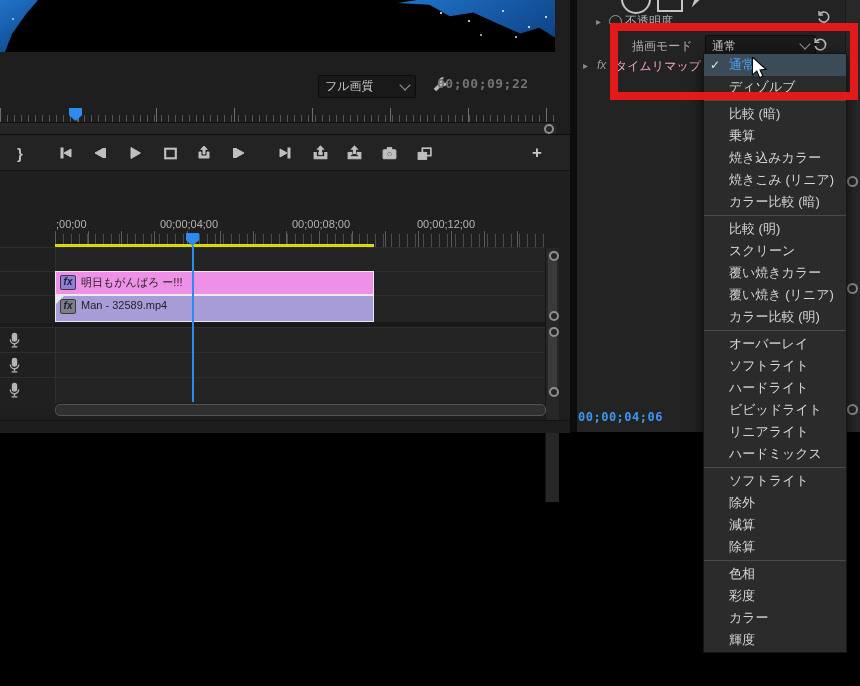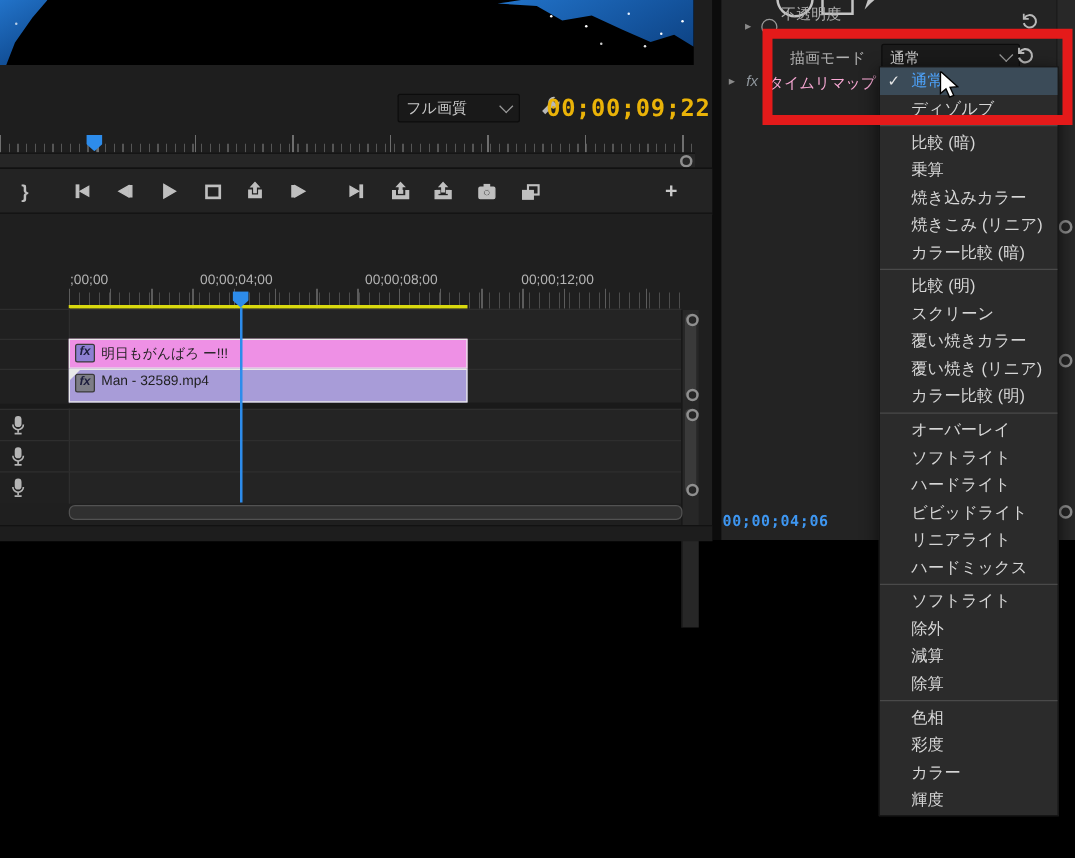--- a/index.html
+++ b/index.html
@@ -10,21 +10,21 @@
   .icon-svg{display:block;}
   
   #monitor-panel{left:0;top:0;width:570px;height:172px;background:#1e1e1e;}
   #preview{left:0;top:0;width:555px;height:52px;background:#000;overflow:hidden;}
   .sky{background:linear-gradient(150deg,#2273c9 0%,#14549e 60%,#0c3f7e 100%);}
   .star{width:2px;height:2px;border-radius:50%;background:#fff;}
   #quality-select{left:318px;top:75px;width:84px;height:21px;background:#191919;border:1px solid #0c0c0c;
     border-radius:2px;display:flex;align-items:center;justify-content:space-between;padding:0 6px;font-size:12px;}
   .chev{width:7px;height:7px;border-right:1.6px solid #9a9a9a;border-bottom:1.6px solid #9a9a9a;
     transform:rotate(45deg);margin-top:-4px;}
-  #main-timecode{left:437px;top:76px;font-size:19px;color:#eab308;}
+  #main-timecode{left:437px;top:76px;font-size:13px;color:#737373;}
   .ruler-ticks-small{background:repeating-linear-gradient(to right,#555 0 1px,transparent 1px 7px);}
   .ruler-ticks-big{background:repeating-linear-gradient(to right,#6e6e6e 0 1px,transparent 1px 78px);}
   #monitor-scroll{left:0;top:122px;width:556px;height:11px;background:#262626;border-top:1px solid #101010;}
   .ring{border:2px solid #8f8f8f;border-radius:50%;background:#262626;}
   .playhead-cap{width:13px;height:13px;background:#2d8ceb;
     clip-path:polygon(0 0,100% 0,100% 55%,50% 100%,0 55%);}
   
   #transport{left:0;top:134px;width:570px;height:35px;background:#232323;border-top:1px solid #0d0d0d;border-bottom:2px solid #121212;}
   .tbtn{position:absolute;top:7px;width:24px;height:22px;display:flex;align-items:center;justify-content:center;color:#bfbfbf;}
   .tbtn svg{fill:#bfbfbf;stroke:#bfbfbf;}
@@ -257,21 +257,21 @@
     <div class="abs" style="left:44px;top:-16px;width:26px;height:26px;border:2px solid #c4c4c4;border-radius:50%;"></div>
     <div class="abs" style="left:80px;top:-14px;width:22px;height:22px;border:2px solid #c4c4c4;"></div>
     <div class="abs" style="left:112px;top:-12px;">
       <svg class="icon-svg" width="20" height="22" viewBox="0 0 16 18">
           <path d="M2 16l2-6L12 1l3 3-9 8z" fill="#c4c4c4"></path>
         </svg>
     </div>
 
     <div class="abs ec-chevron" style="left:19px;top:16px;">▸</div>
     <div class="abs" style="left:32px;top:15px;width:11px;height:11px;border:1.5px solid #9a9a9a;border-radius:50%;"></div>
-    <div class="abs ec-label" style="left:48px;top:3px;">不透明度</div>
+    <div class="abs ec-label" style="left:48px;top:13px;">不透明度</div>
     <div class="abs" style="left:239px;top:9px;">
       <svg class="icon-svg" width="16" height="16" viewBox="0 0 16 16" fill="none" stroke="#b8b8b8" stroke-width="1.6">
           <path d="M3.5 5.5a5 5 0 1 1-.5 4"></path>
           <path d="M3 2v4h4" stroke-width="1.4"></path>
         </svg>
     </div>
 
     <div class="abs ec-label" style="left:55px;top:38px;">描画モード</div>
     <div class="abs" id="blend-select">
       <span>通常</span>

